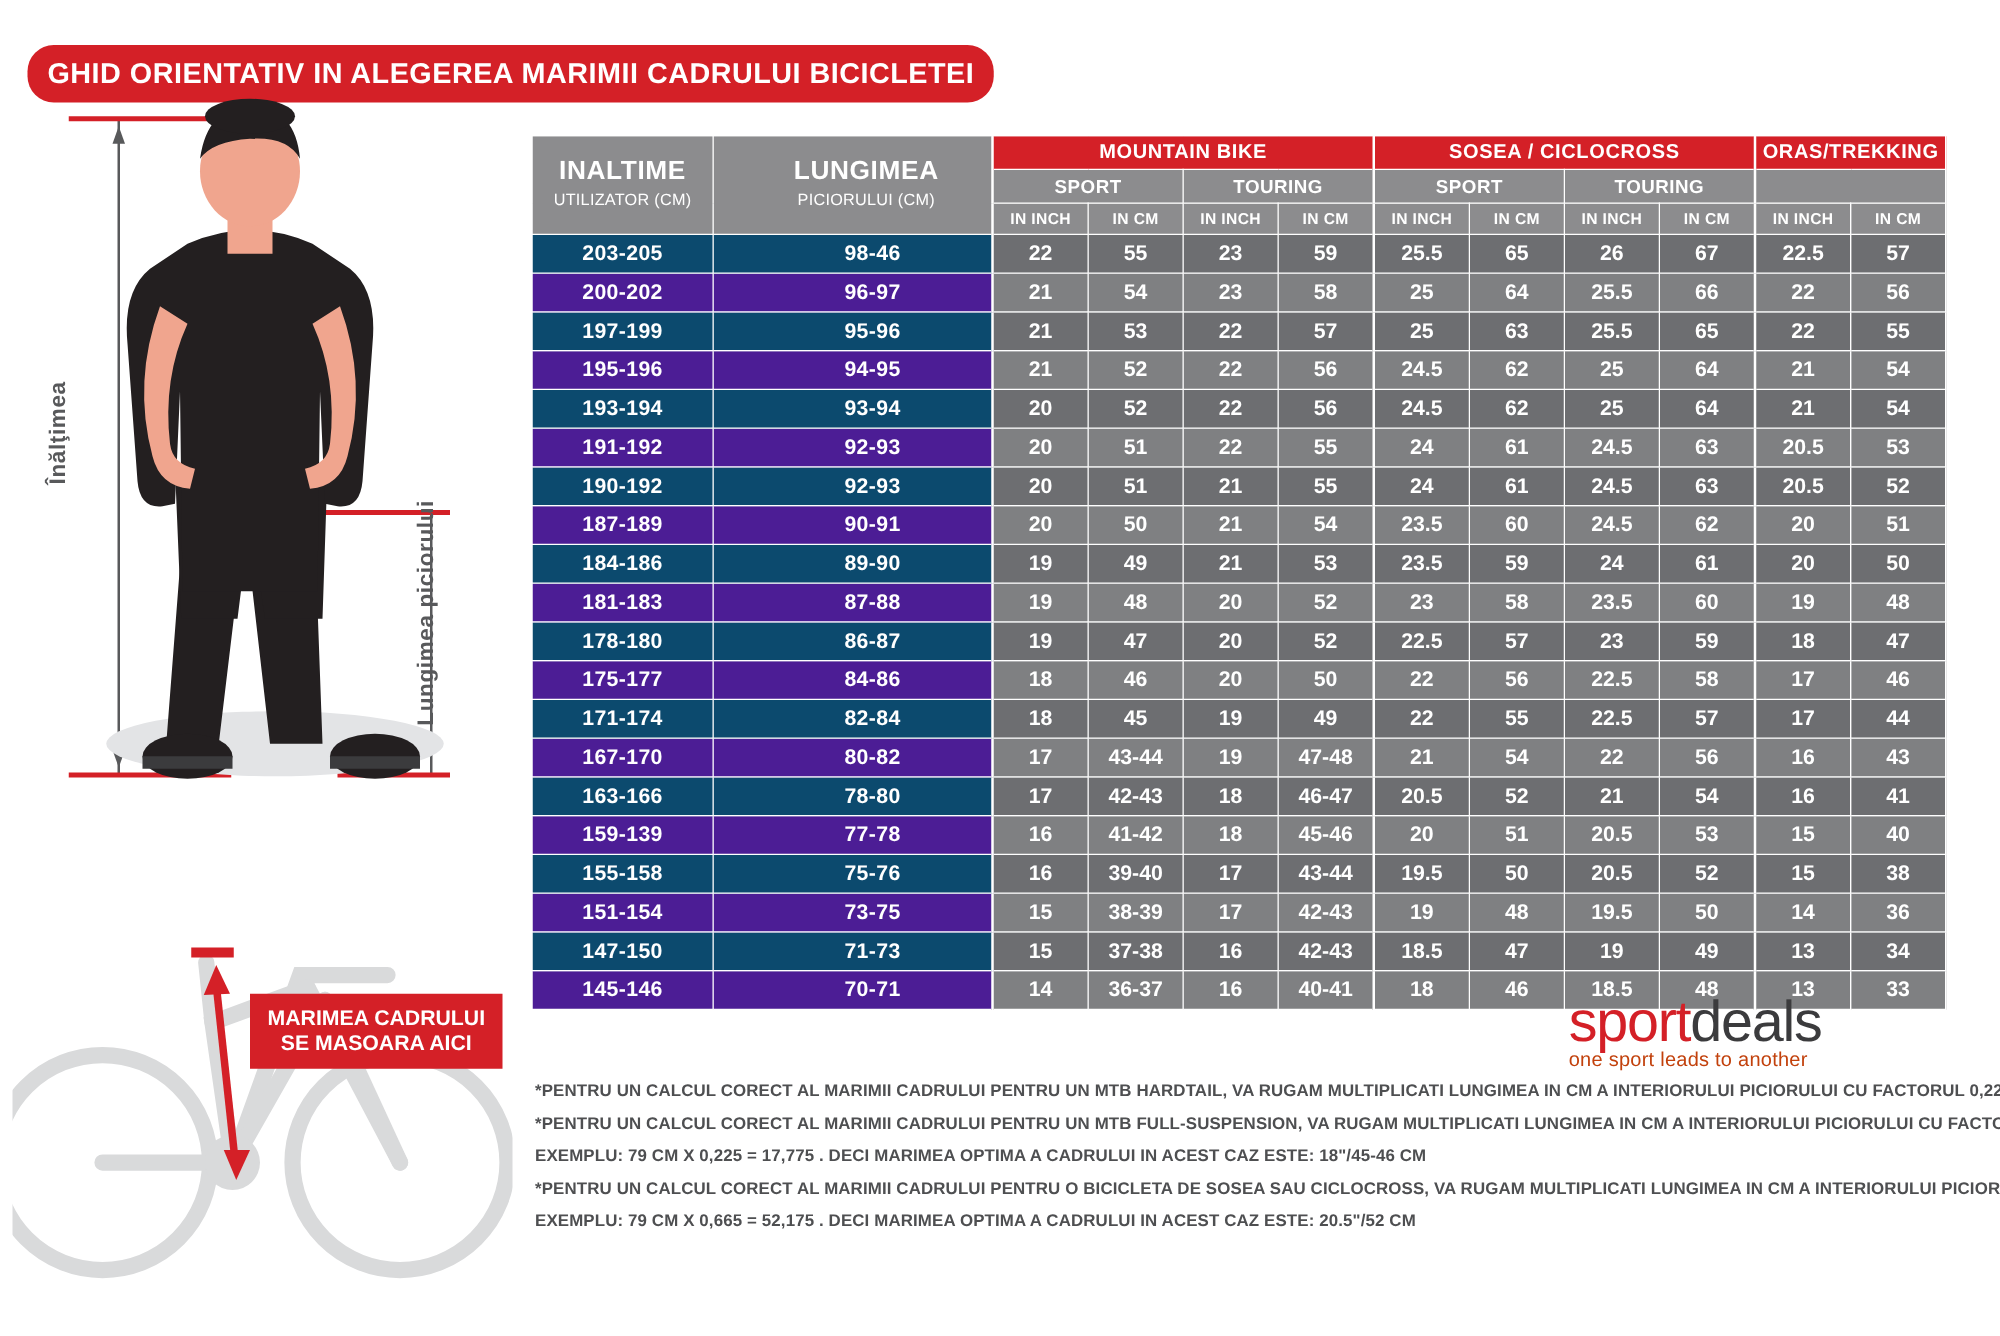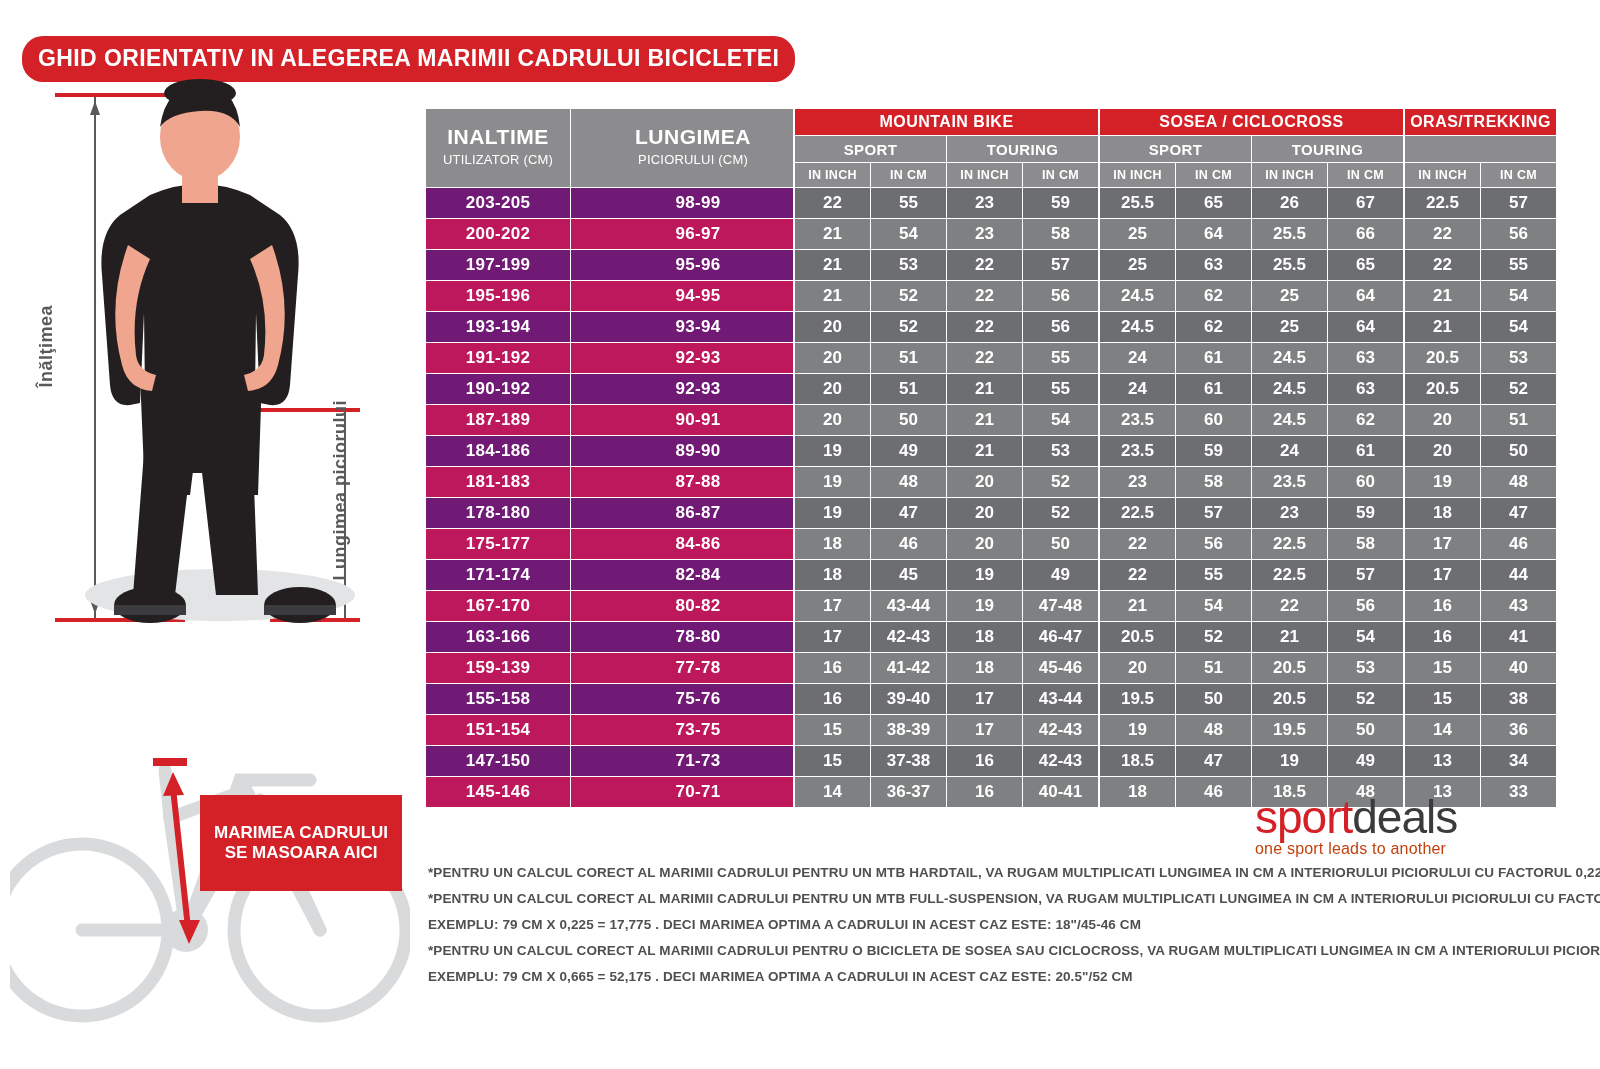--- a/index.html
+++ b/index.html
@@ -22,21 +22,21 @@
     white-space:nowrap;
     border-radius:21px;
   }
   
   .illus{position:absolute;left:0;top:75px;width:410px;height:640px;}
   .bike-wrap{position:absolute;left:10px;top:640px;width:400px;height:420px;}
   .callout{
     position:absolute;left:200px;top:795px;
     background:#d42027;color:#fff;font-weight:bold;
     font-size:17px;line-height:20px;text-align:center;
-    padding:28px 14px;
+    padding:10px 14px;
   }
   .vlabel{
     position:absolute;
     color:#58595b;
     font-size:18px;
     font-weight:bold;
     writing-mode:vertical-rl;
     transform:rotate(180deg);
     letter-spacing:0.5px;
   }
@@ -81,27 +81,27 @@
     display:block;font-size:13px;letter-spacing:0.2px;margin-top:2px;font-weight:normal;
   }
   td.v{
     background:#6d6e71;
     font-size:17px;
     height:30px;
     width:75px;
   }
   td.v.alt{background:#7f8082;}
   td.lbl{
-    background:#701a75;
+    background:#0c4a6e;
     font-size:17px;
     height:30px;
     width:144px;
     letter-spacing:0.3px;
   }
-  td.lbl.alt{background:#be185d;}
+  td.lbl.alt{background:#4c1d95;}
   td.lbl2{width:180px;padding-left:32px;}
   .sep{border-left:2px solid #ffffff;}
   
   .logo{position:absolute;left:1255px;top:790px;width:320px;}
   .logo .l1{font-size:46px;font-weight:normal;letter-spacing:-1px;}
   .logo .sport{color:#d42027;}
   .logo .deals{color:#3b3b3d;}
   .logo .l2{color:#c2410c;font-size:16px;letter-spacing:0.2px;margin-top:-4px;}
   
   .notes{
@@ -214,21 +214,21 @@
         <td class="hdr-sub">IN CM</td>
         <td class="hdr-sub">IN INCH</td>
         <td class="hdr-sub">IN CM</td>
         <td class="hdr-sub sep">IN INCH</td>
         <td class="hdr-sub">IN CM</td>
       </tr>
     </thead>
     <tbody id="tbody">
         <tr>
           <td class="lbl">203-205</td>
-          <td class="lbl lbl2">98-99</td>
+          <td class="lbl lbl2">98-46</td>
           <td class="v sep">22</td>
           <td class="v">55</td>
           <td class="v">23</td>
           <td class="v">59</td>
           <td class="v sep">25.5</td>
           <td class="v">65</td>
           <td class="v">26</td>
           <td class="v">67</td>
           <td class="v sep">22.5</td>
           <td class="v">57</td>

